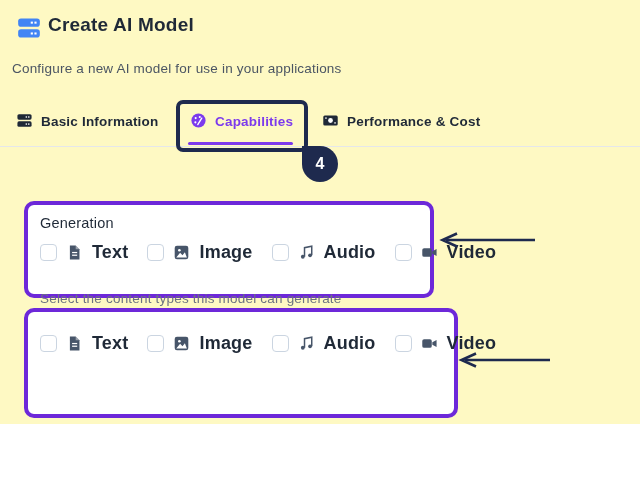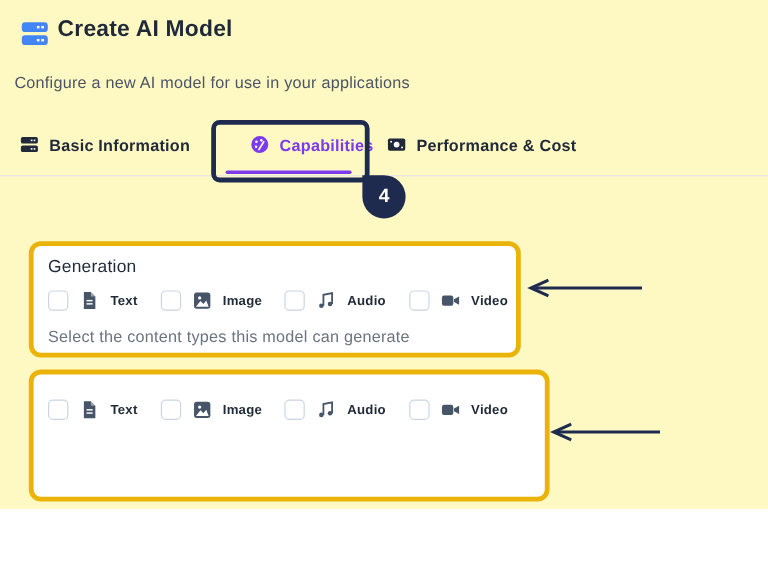--- a/index.html
+++ b/index.html
@@ -10,45 +10,45 @@
   
   .hdr-icon { position: absolute; left: 16px; top: 15px; width: 26px; height: 26px; color: #4285f4; }
   .page-title { position: absolute; left: 48px; top: 14px; font-size: 19px; font-weight: 700; letter-spacing: .2px; color: #1f2937; }
   .page-subtitle { position: absolute; left: 12px; top: 61px; font-size: 13.5px; color: #4b5563; letter-spacing: .2px; }
 
   
   .tab { position: absolute; top: 112px; display: flex; align-items: flex-end; gap: 8px; cursor: pointer; }
   .tab .t-icon { width: 17px; height: 17px; color: #1f2937; flex: 0 0 auto; }
   .tab .t-label { font-size: 13.5px; font-weight: 700; color: #1f2937; letter-spacing: .2px; }
   .tab-1 { left: 16px; }
-  .tab-2 { left: 208px; }
+  .tab-2 { left: 190px; }
   .tab-2 .t-icon { color: #7c3aed; }
   .tab-2 .t-label { color: #7c3aed; }
   .tab-3 { left: 322px; }
   .tabs-divider { position: absolute; left: 0; top: 146px; width: 640px; height: 1px; background: #e5e7eb; }
   .active-underline { position: absolute; left: 188px; top: 142px; width: 105px; height: 3px; background: #7c3aed; border-radius: 2px; }
 
   
   .hl-box { position: absolute; border: 4px solid #1e2a4e; border-radius: 7px; background: transparent; pointer-events: none; }
   .hl-tab { left: 176px; top: 100px; width: 132px; height: 52px; }
   .step-badge { position: absolute; left: 302px; top: 146px; width: 36px; height: 36px; background: #1e2a4e;
     border-radius: 0 50% 50% 50%; display: flex; align-items: center; justify-content: center;
     color: #fff; font-size: 16px; font-weight: 700; }
 
   
-  .cap-box { position: absolute; left: 24px; border: 4px solid #eab308; border-radius: 10px; background: #fff; padding: 10px 12px; }
+  .cap-box { position: absolute; left: 24px; border: 4px solid #6d28d9; border-radius: 10px; background: #fff; padding: 10px 12px; }
   .cap-gen { top: 201px; width: 410px; height: 97px; }
   .cap-emb { top: 308px; width: 434px; height: 110px; }
   .cap-label { font-size: 14.5px; font-weight: 500; color: #1f2937; letter-spacing: .2px; }
   .cap-row { display: flex; align-items: center; gap: 19px; margin-top: 11px; }
   .cap-item { display: flex; align-items: center; gap: 9px; }
   .checkbox { width: 17px; height: 17px; border: 1.5px solid #cbd5e1; border-radius: 4px; background: #fff; cursor: pointer; flex: 0 0 auto; }
   .cap-item .c-icon { width: 17px; height: 17px; color: #475569; flex: 0 0 auto; }
-  .cap-item .c-label { font-size: 11px; font-weight: 700; color: #1f2937; letter-spacing: .2px; }
-  .cap-help { margin-top: 14px; font-size: 13.5px; color: #6b7280; letter-spacing: .2px; }
+  .cap-item .c-label { font-size: 18px; font-weight: 700; color: #1f2937; letter-spacing: .2px; }
+  .cap-help { margin-top: 28px; font-size: 13.5px; color: #6b7280; letter-spacing: .2px; }
 
   
   .arrow { position: absolute; pointer-events: none; }
   .arrow-1 { left: 438px; top: 231px; }
   .arrow-2 { left: 457px; top: 351px; }
 
   svg { display: block; width: 100%; height: 100%; }
 </style>
 </head>
 <body>

